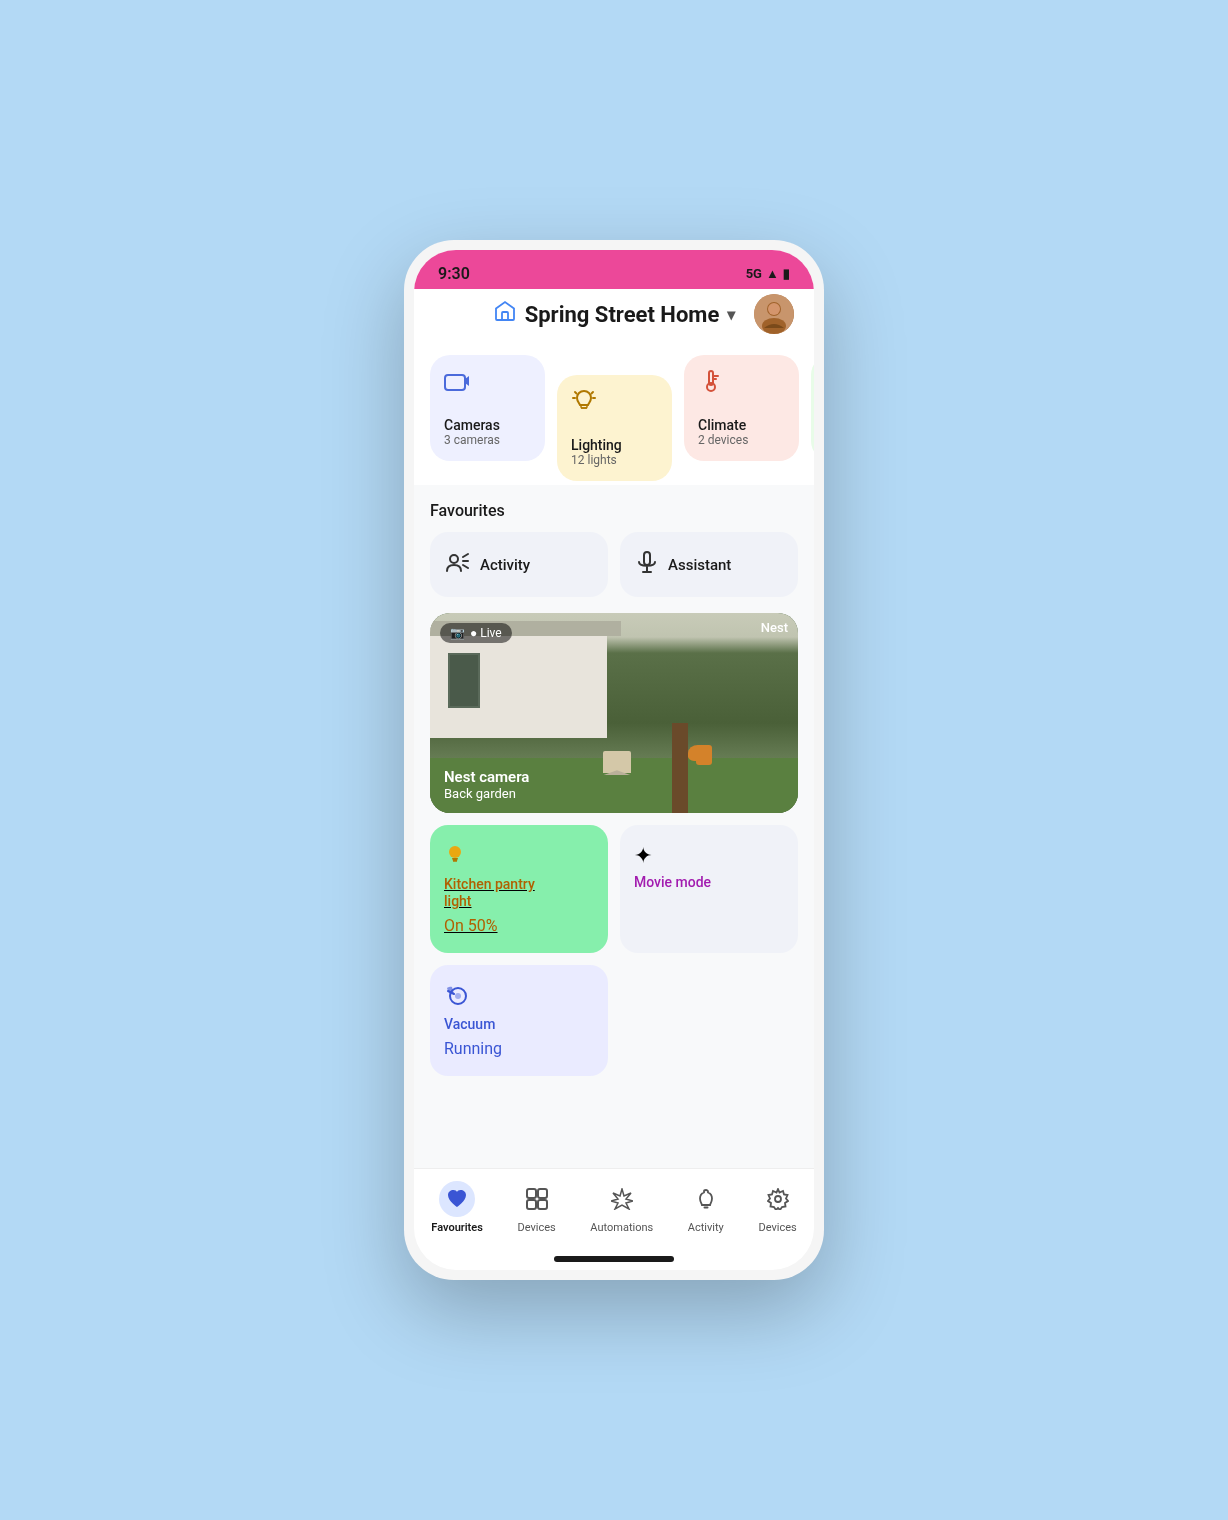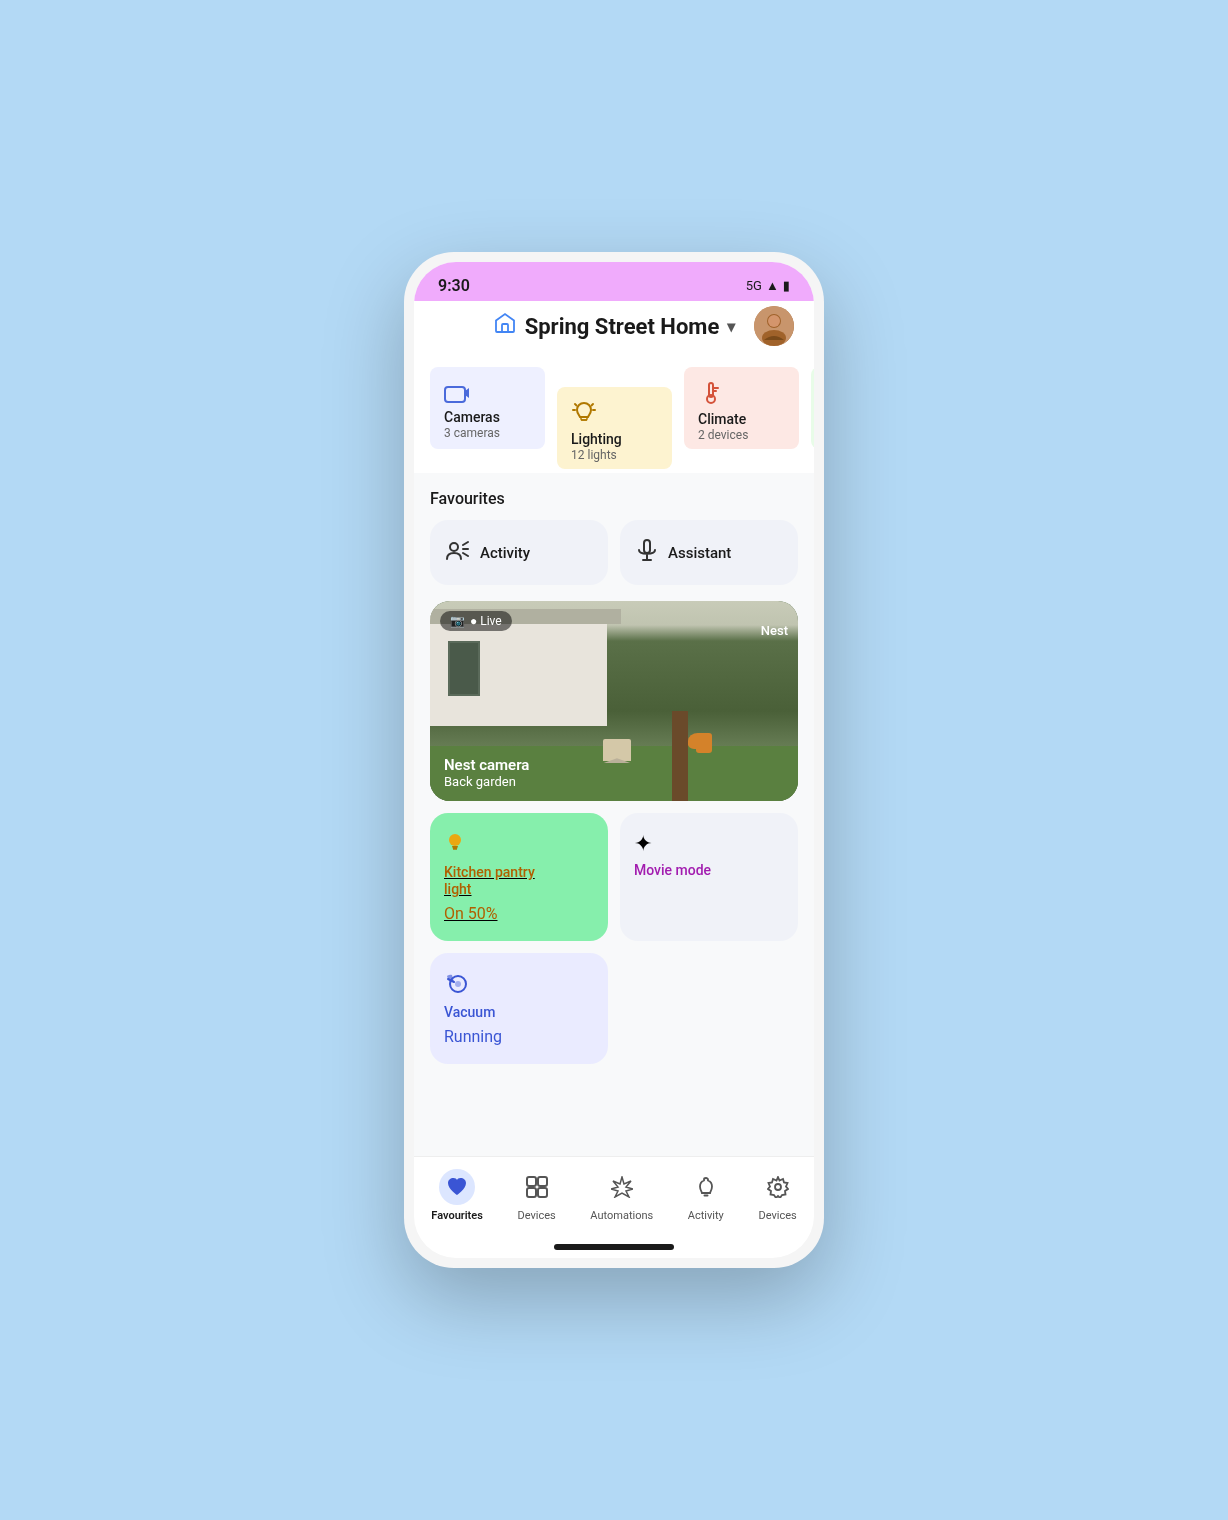--- a/index.html
+++ b/index.html
@@ -26,33 +26,33 @@
       margin: 10px;
       border-radius: 42px;
       overflow: hidden;
       height: calc(100% - 20px);
     }
     .status-bar {
       display: flex;
       justify-content: space-between;
       align-items: center;
       padding: 14px 24px 6px;
-      background: #f0abfc;
+      background: #ec4899;
     }
     .status-time {
       font-size: 16px;
       font-weight: 600;
       color: #1a1a1a;
     }
     .status-icons {
       display: flex;
       align-items: flex-start;
       gap: 4px;
       font-size: 13px;
-      font-weight: 400;
+      font-weight: 700;
       color: #1a1a1a;
     }
     .header {
       display: flex;
       justify-content: center;
       align-items: center;
       padding: 10px 20px 16px;
       background: #ffffff;
       position: relative;
     }
@@ -95,22 +95,22 @@
       gap: 12px;
       padding: 10px 16px 4px;
       overflow-x: auto;
       scrollbar-width: none;
       background: #ffffff;
     }
     .device-cards-row::-webkit-scrollbar { display: none; }
     .device-card {
       min-width: 115px;
       max-width: 115px;
-      height: 82px;
-      border-radius: 8px;
+      height: 106px;
+      border-radius: 20px;
       padding: 14px;
       display: flex;
       flex-direction: column;
       justify-content: space-between;
       cursor: pointer;
       flex-shrink: 0;
     }
     .device-card.cameras { background: #eef0ff; }
     .device-card.lighting { background: #fdf3d0; margin-top: 20px; }
     .device-card.climate { background: #fde8e4; }
@@ -169,21 +169,21 @@
       color: white;
       font-size: 12px;
       padding: 3px 10px;
       border-radius: 20px;
       display: flex;
       align-items: center;
       gap: 5px;
     }
     .camera-brand {
       position: absolute;
-      top: 22px;
+      top: 7px;
       right: 10px;
       color: white;
       font-size: 13px;
       font-weight: 500;
     }
     .camera-caption {
       position: absolute;
       bottom: 12px;
       left: 14px;
       color: white;

